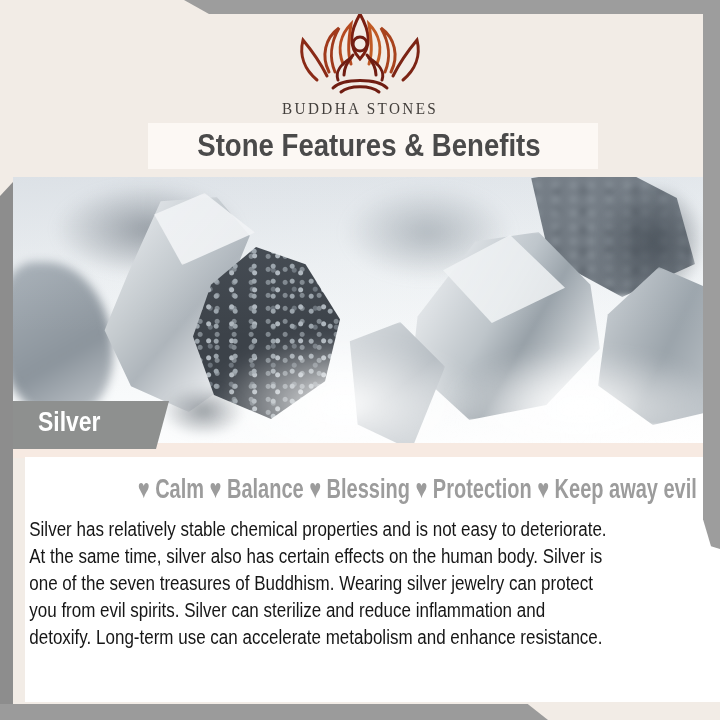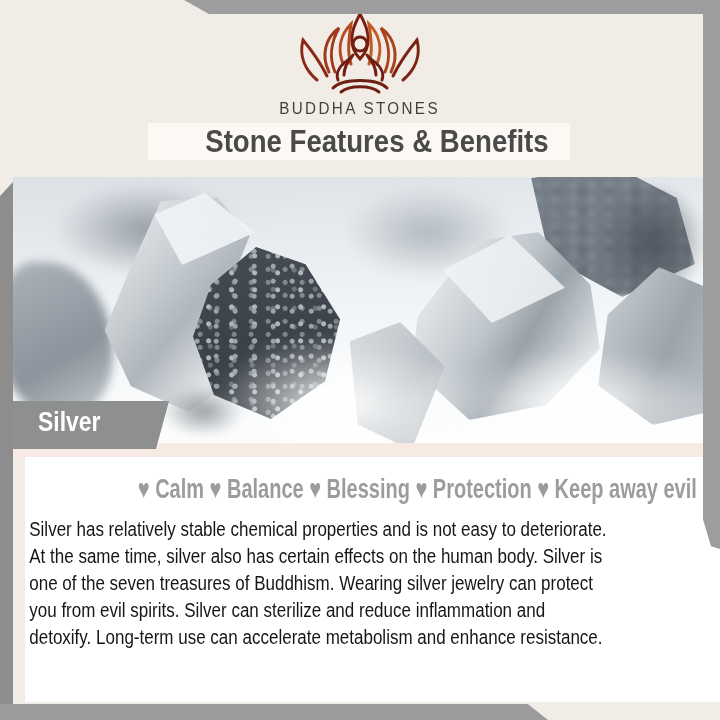--- a/index.html
+++ b/index.html
@@ -18,26 +18,26 @@
     clip-path:polygon(0 0,100% 0,100% 100%,25px 100%);}
   .frame-right{left:703px;top:0;width:17px;height:550px;
     clip-path:polygon(0 0,100% 0,100% 99.8%,47% 99.3%,0 94.4%);}
   .frame-left{left:0;top:182px;width:13px;height:538px;background:#8d8d8d;
     clip-path:polygon(100% 0,100% 100%,0 100%,0 2.6%);}
   .frame-bottom{left:0;top:704px;width:548px;height:16px;background:#9b9b9b;
     clip-path:polygon(0 0,96.3% 0,100% 100%,0 100%);}
   
   .logo-svg{left:283px;top:10px;width:154px;height:92px;}
   .brand-text{left:0;top:100px;width:720px;text-align:center;
-    font-family:Liberation Sans, sans-serif;
+    font-family:Liberation Serif, serif;
     font-size:16px;letter-spacing:2.5px;color:#433f3c;}
   .brand-text span{display:inline-block;transform:scaleX(.95);transform-origin:center;}
   
-  .title-band{left:148px;top:123px;width:422px;height:37px;background:#fcf8f4;
-    display:flex;align-items:center;justify-content:flex-end;}
+  .title-band{left:148px;top:123px;width:422px;height:46px;background:#fcf8f4;
+    display:flex;align-items:center;justify-content:flex-start;padding-left:28px;}
   .title-band .t{font-size:31px;font-weight:bold;color:#4a4a4a;white-space:nowrap;
     transform:scaleX(.89);transform-origin:center;}
   
   .photo{left:13px;top:177px;width:690px;height:266px;overflow:hidden;
     background:linear-gradient(175deg,#dfe3e7 0%,#eef1f3 35%,#f8fafb 70%,#ffffff 100%);}
   .photo>div{position:absolute;}
   .ph-blur-tl{left:40px;top:5px;width:190px;height:95px;filter:blur(6px);
     background:radial-gradient(ellipse at 50% 50%,rgba(118,126,134,.75),rgba(150,158,165,0) 70%);}
   .ph-smudge-tc{left:330px;top:8px;width:170px;height:95px;filter:blur(7px);
     background:radial-gradient(ellipse,rgba(128,138,146,.55),rgba(128,138,146,0) 70%);}

